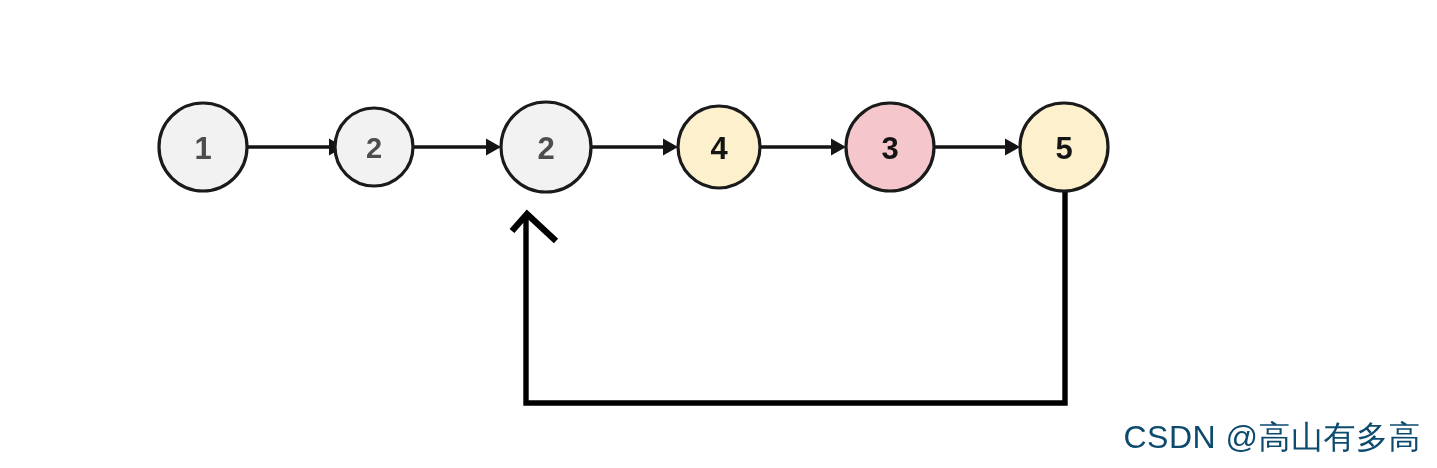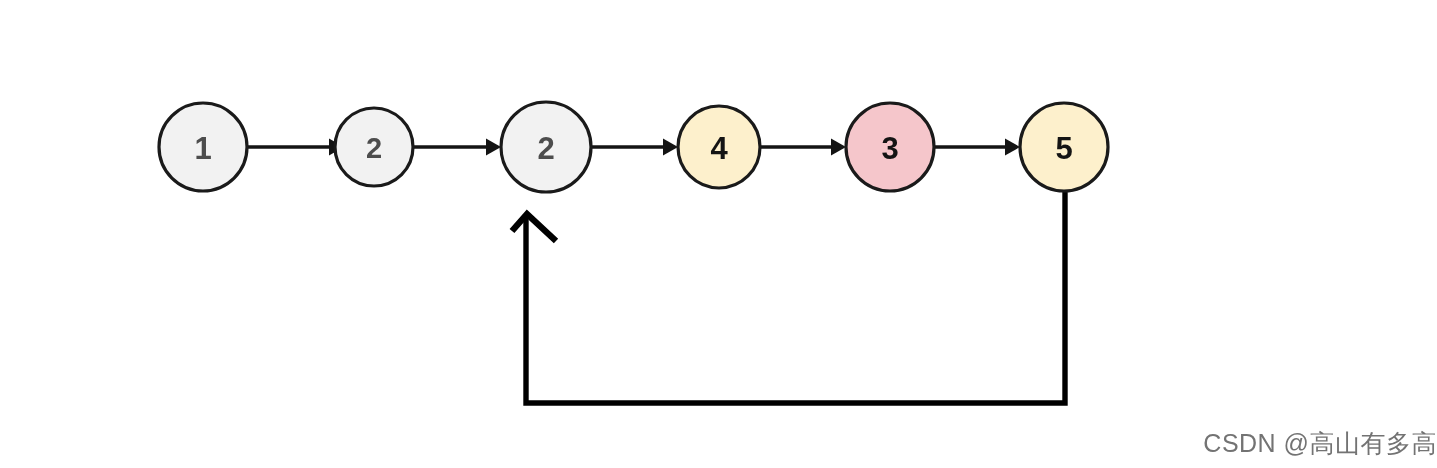--- a/index.html
+++ b/index.html
@@ -54,25 +54,25 @@
     stroke-linejoin: miter;
   }
   .cycle-barb {
     stroke: #000000;
     stroke-width: 6.4;
     fill: none;
     stroke-linecap: butt;
   }
   .watermark {
     position: absolute;
-    right: 0;
+    right: 16px;
     bottom: 8px;
-    color: #737373;
+    color: #0c4a6e;
     font-family: "Liberation Sans", sans-serif;
-    font-size: 25px;
+    font-size: 32px;
     letter-spacing: 0.5px;
     white-space: nowrap;
     user-select: none;
   }
 </style>
 </head>
 <body>
 
 <div id="canvas-wrap">
 

